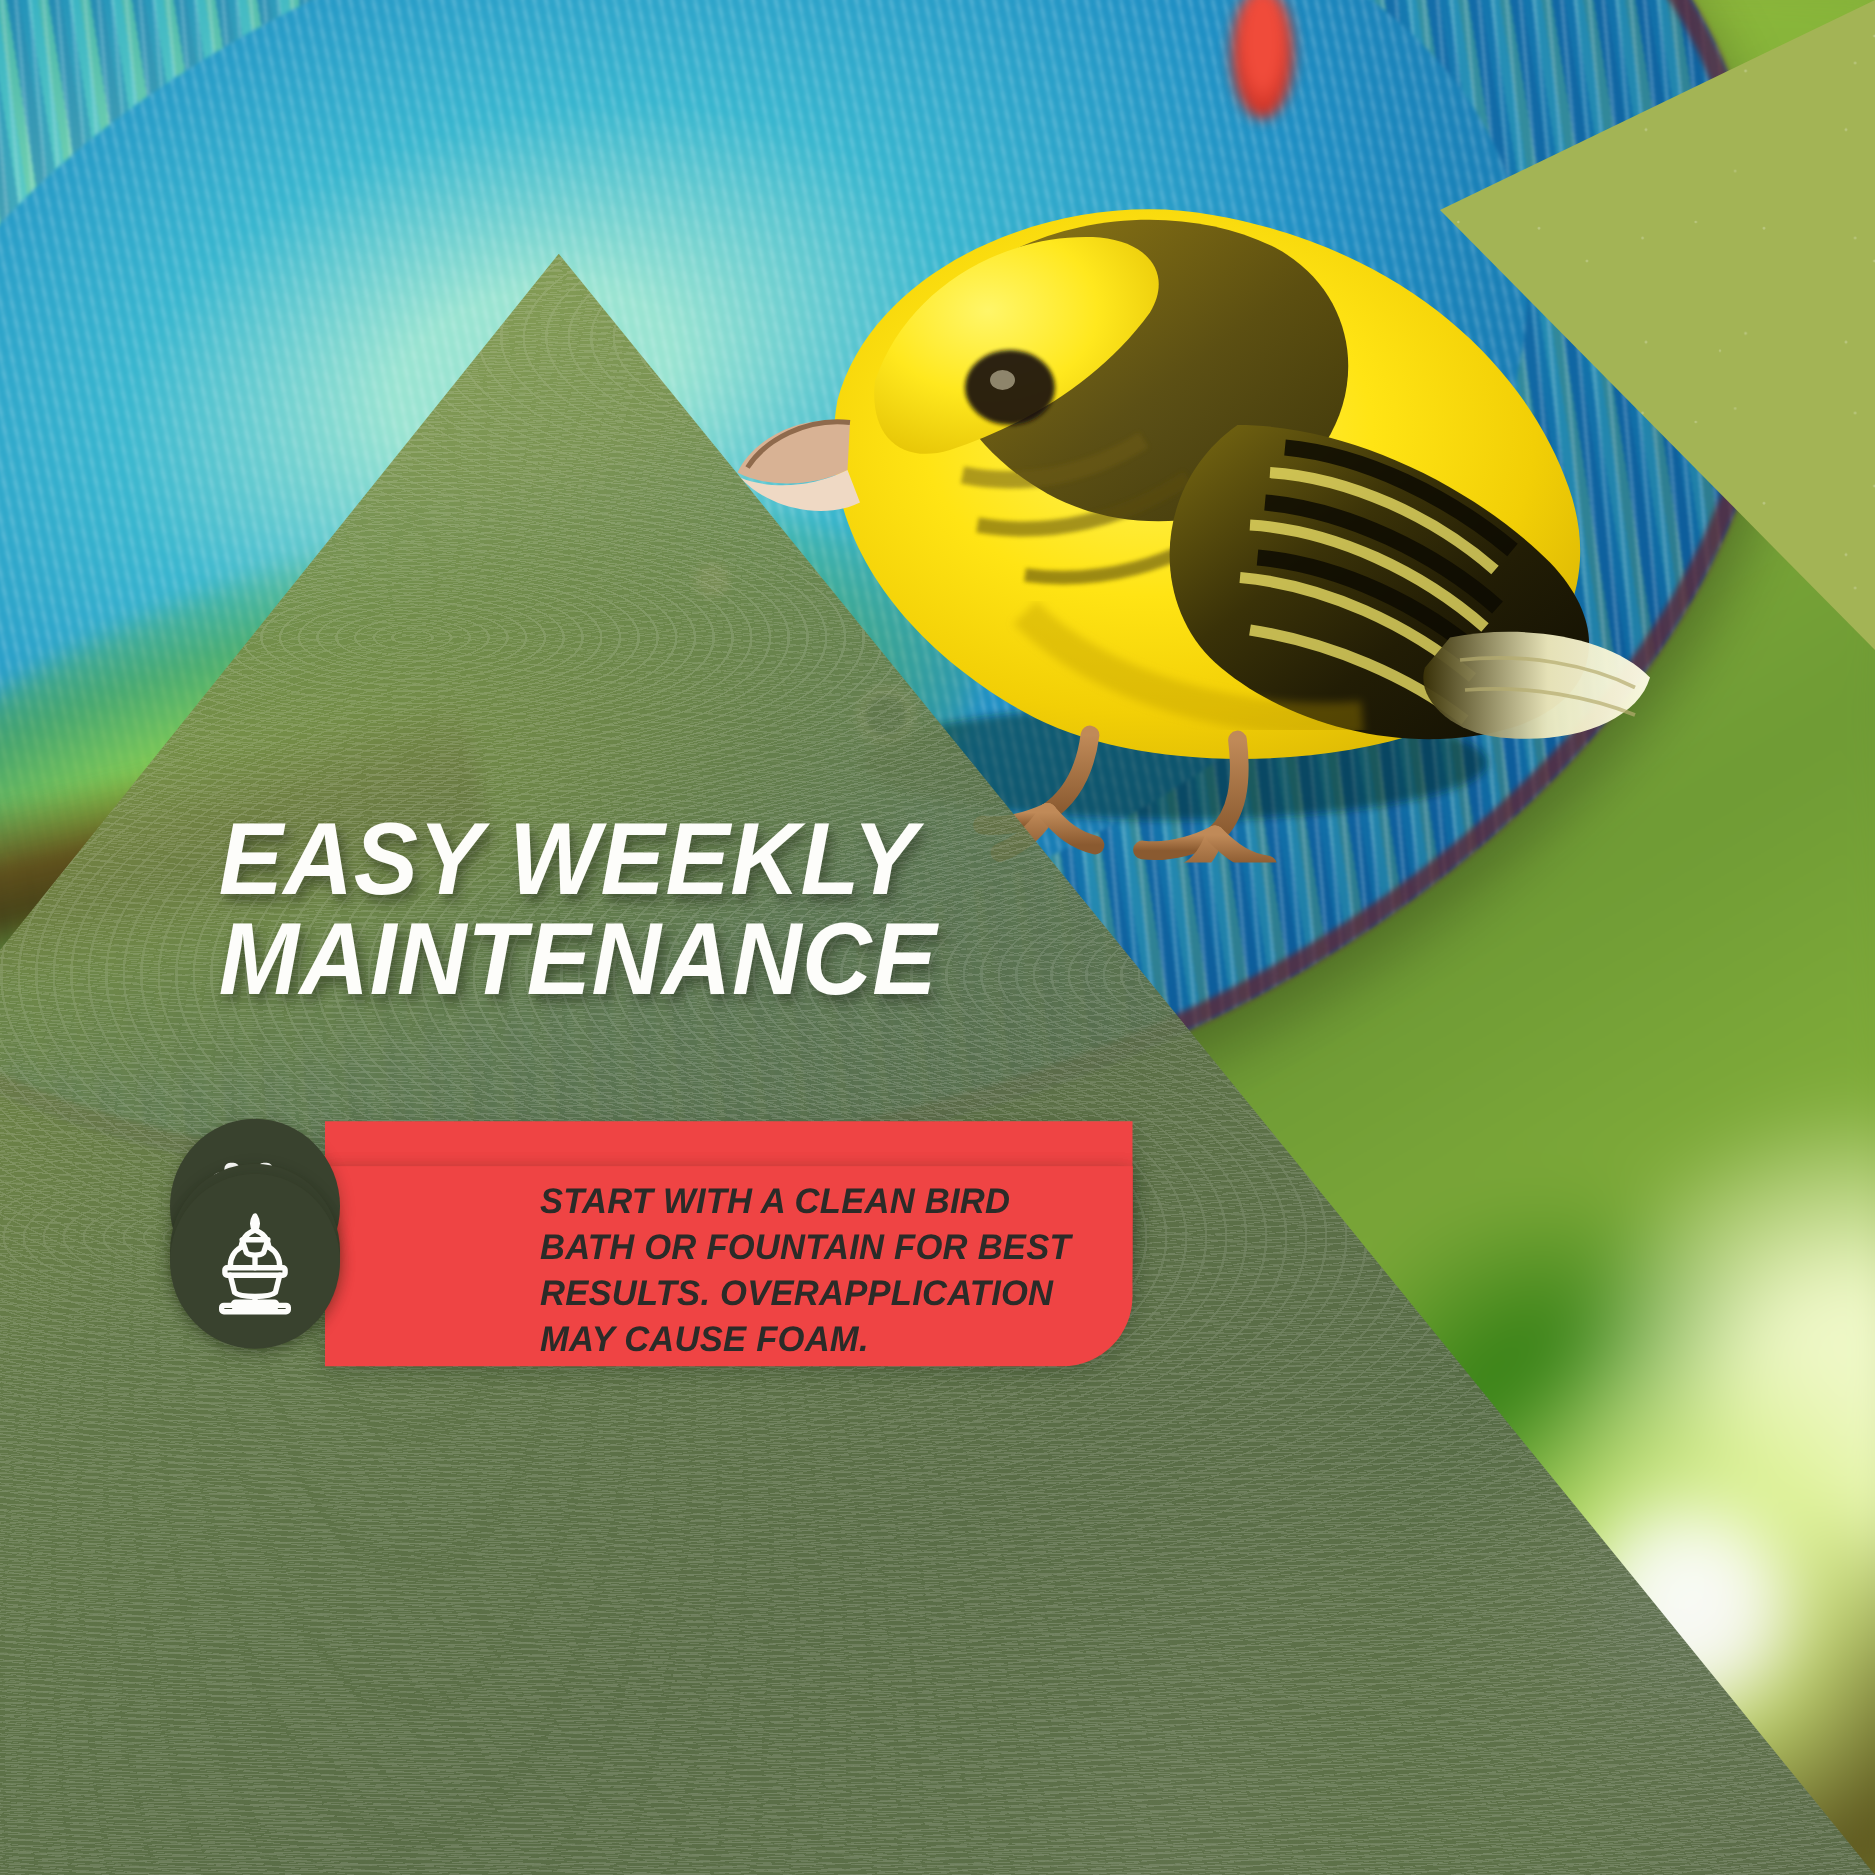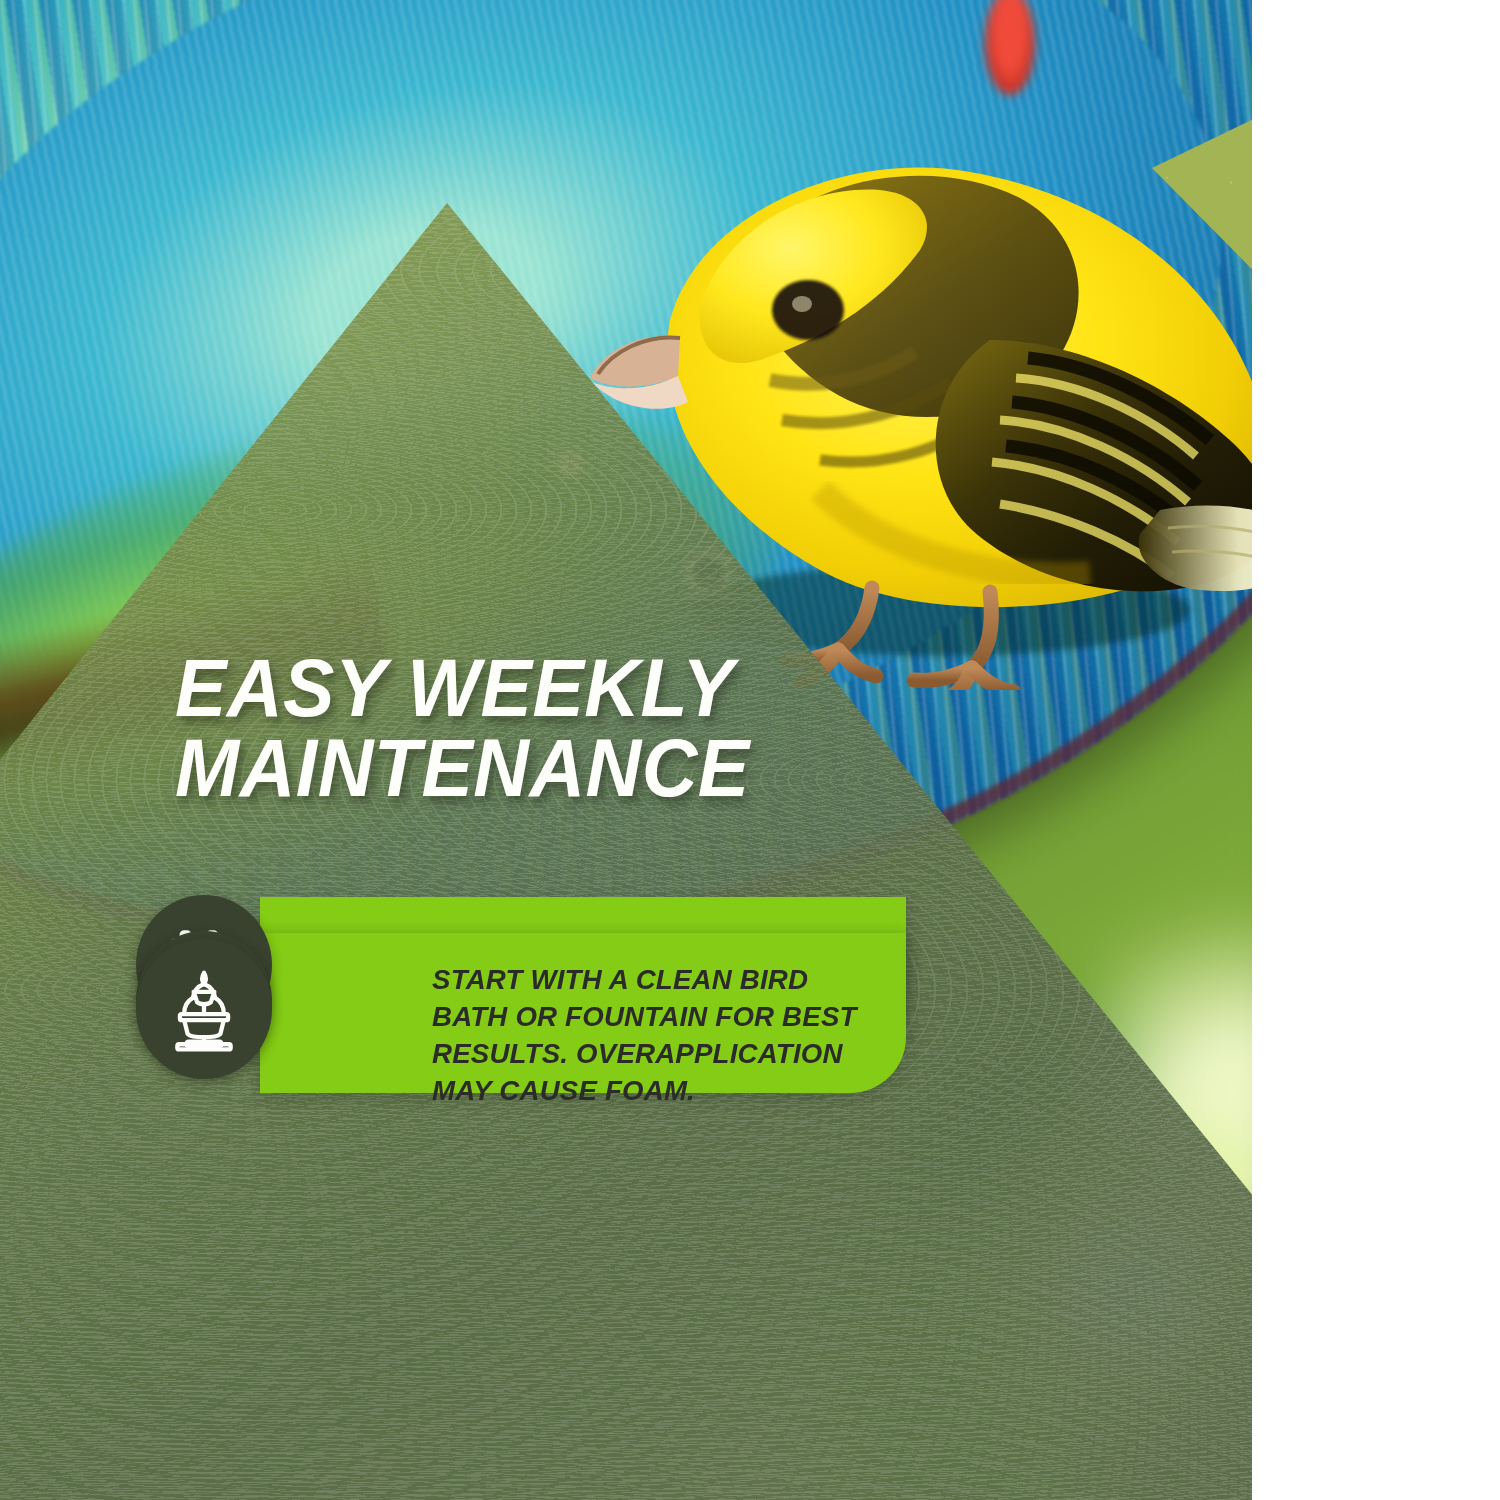--- a/index.html
+++ b/index.html
@@ -1,21 +1,21 @@
 <!DOCTYPE html>
 <html><head>
 <meta charset="utf-8">
 <title>Easy Weekly Maintenance</title>
 <style>
   html,body{margin:0;padding:0;background:#fff;}
   *{box-sizing:border-box;}
 
   .canvas{
     position:relative;
-    width:1252px;height:1500px;
+    width:1500px;height:1500px;
     overflow:hidden;
     font-family:"Liberation Sans","DejaVu Sans",sans-serif;
     background:#6f8a3a;
   }
 
   
   .photo-base{position:absolute;inset:0;overflow:hidden;}
 
   
   .bokeh{
@@ -161,24 +161,24 @@
   }
   .headline .ln{display:block;white-space:nowrap;}
 
   
   .steps{position:absolute;left:136px;top:897px;width:760px;}
   .step{position:relative;margin-bottom:36px;}
 
   .pill{
     position:absolute;left:124px;top:0;
     width:646px;
-    background:#84cc16;
+    background:#ef4444;
     border-radius:0 0 56px 0;
     box-shadow:0 5px 16px rgba(20,30,12,.22);
-    display:flex;align-items:flex-start;
+    display:flex;align-items:center;
     padding:28px 34px 20px 172px;
   }
   .step-1 .pill{height:133px;}
   .step-2 .pill{height:133px;}
   .step-3 .pill{height:160px;}
 
   .pill-text{
     color:#2b2b28;
     font-size:28.5px;line-height:1.30;
     font-weight:700;font-style:italic;

